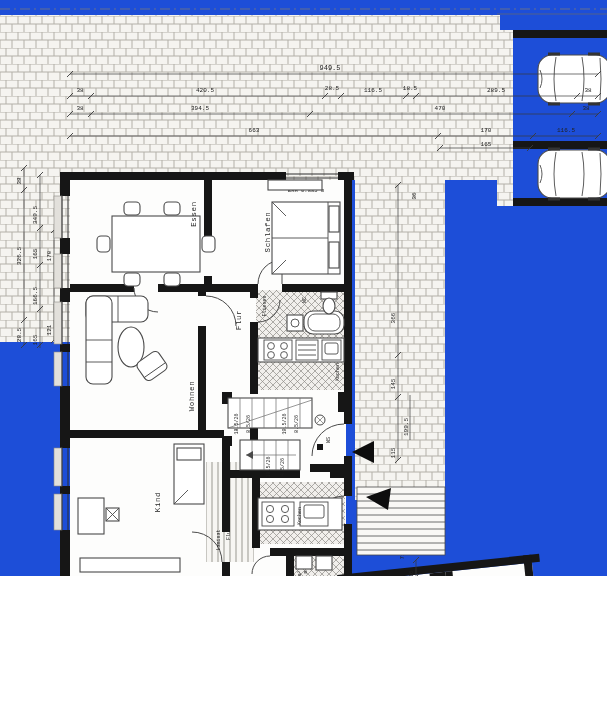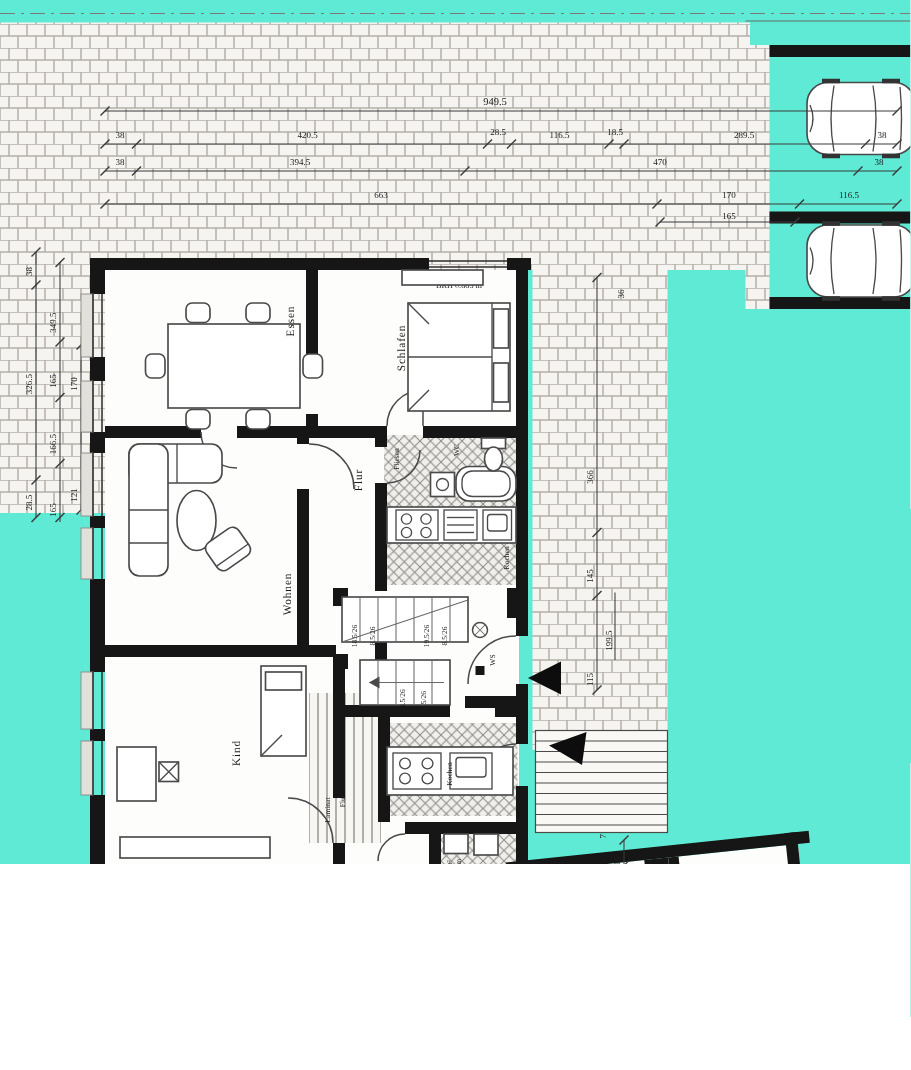--- a/index.html
+++ b/index.html
@@ -1,17 +1,17 @@
 <!DOCTYPE html>
 <html><head>
 <meta charset="utf-8">
 <style>
   html,body{margin:0;padding:0;background:#ffffff;}
-  .page{width:607px;height:576px;position:relative;background:#5eead4;overflow:hidden;
-        font-family:Liberation Serif, serif;}
+  .page{width:607px;height:576px;position:relative;background:#1d4ed8;overflow:hidden;
+        font-family:Liberation Mono, monospace;}
   svg{display:block}
   
   .wall{fill:#161616;stroke:none}
   .stub{fill:#161616}
   .thin{stroke:#4a4a4a;stroke-width:1;fill:none}
   .hair{stroke:#6a6a6a;stroke-width:.7;fill:none}
   .furn{fill:#ffffff;stroke:#4a4a4a;stroke-width:1.1}
   .furnl{stroke:#4a4a4a;stroke-width:.9;fill:none}
   .dimline{stroke:#3a3a3a;stroke-width:.7;fill:none}
   .tick{stroke:#3a3a3a;stroke-width:.9}

